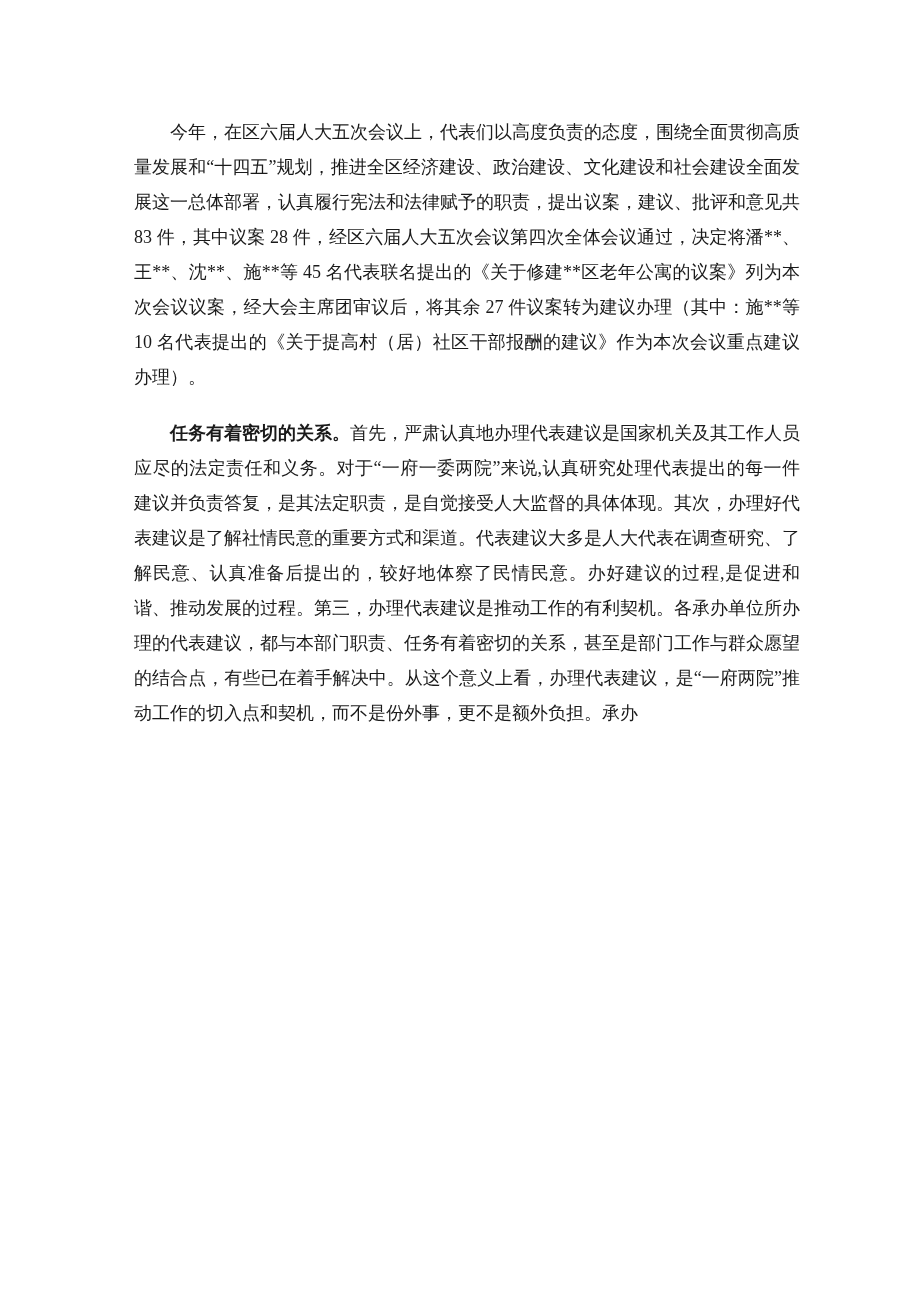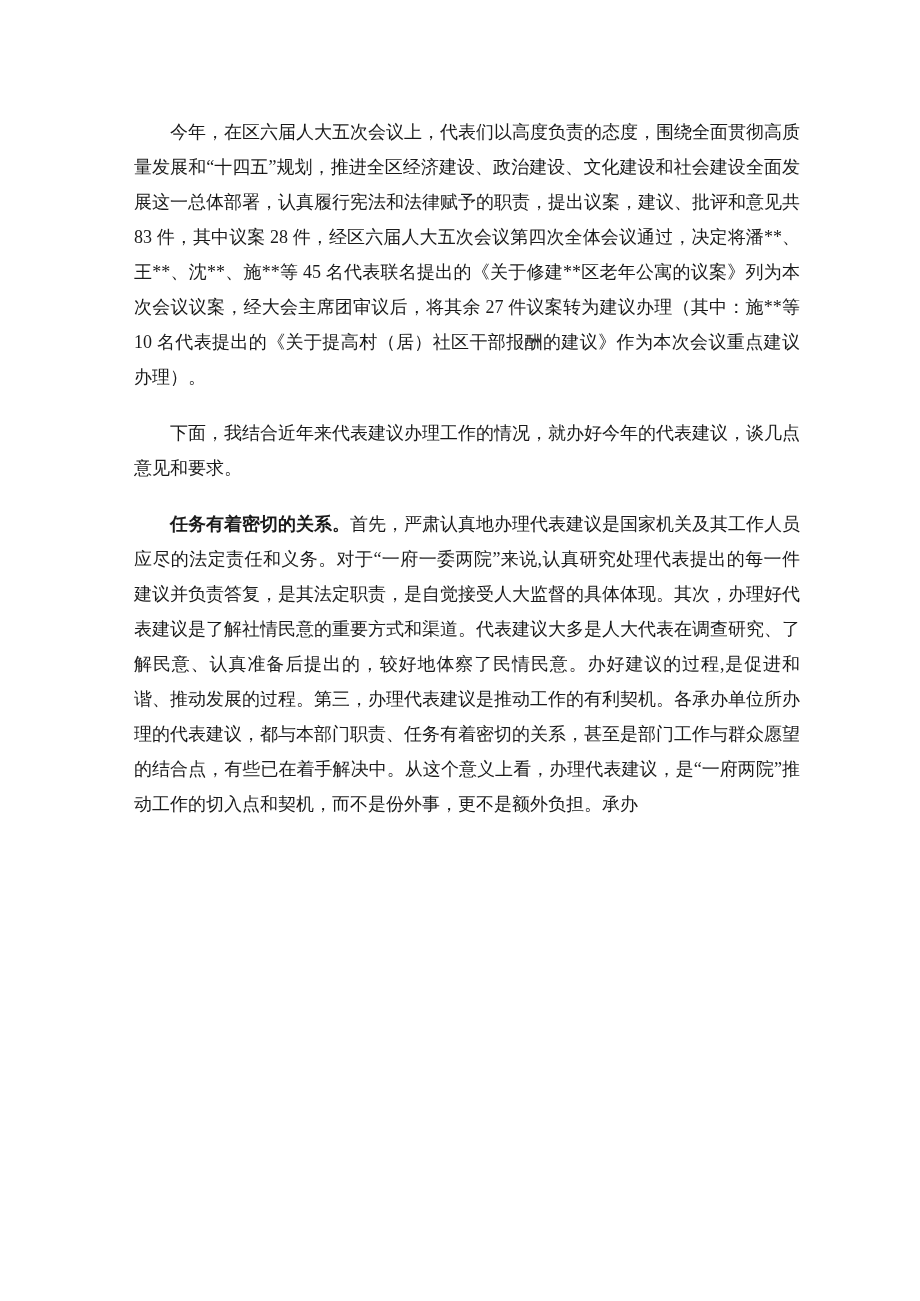--- a/index.html
+++ b/index.html
@@ -42,16 +42,15 @@
   .lead-bold {
     font-weight: bold;
   }
 </style>
 </head>
 <body>
 
 <div class="page">
   <div class="doc-body">
     <p class="para">今年，在区六届人大五次会议上，代表们以高度负责的态度，围绕全面贯彻高质量发展和“十四五”规划，推进全区经济建设、政治建设、文化建设和社会建设全面发展这一总体部署，认真履行宪法和法律赋予的职责，提出议案，建议、批评和意见共 83 件，其中议案 28 件，经区六届人大五次会议第四次全体会议通过，决定将潘**、王**、沈**、施**等 45 名代表联名提出的《关于修建**区老年公寓的议案》列为本次会议议案，经大会主席团审议后，将其余 27 件议案转为建议办理（其中：施**等 10 名代表提出的《关于提高村（居）社区干部报酬的建议》作为本次会议重点建议办理）。</p>
-    <p class="para">下面，我结合近年来代表建议办理工作的情况，就办好今年的代表建议，谈几点意见和要求。</p>
     <p class="para"><span class="lead-bold">任务有着密切的关系。</span><span>首先，严肃认真地办理代表建议是国家机关及其工作人员应尽的法定责任和义务。对于“一府一委两院”来说,认真研究处理代表提出的每一件建议并负责答复，是其法定职责，是自觉接受人大监督的具体体现。其次，办理好代表建议是了解社情民意的重要方式和渠道。代表建议大多是人大代表在调查研究、了解民意、认真准备后提出的，较好地体察了民情民意。办好建议的过程,是促进和谐、推动发展的过程。第三，办理代表建议是推动工作的有利契机。各承办单位所办理的代表建议，都与本部门职责、任务有着密切的关系，甚至是部门工作与群众愿望的结合点，有些已在着手解决中。从这个意义上看，办理代表建议，是“一府两院”推动工作的切入点和契机，而不是份外事，更不是额外负担。承办</span></p>
   </div>
 </div>
 
 </body></html>

